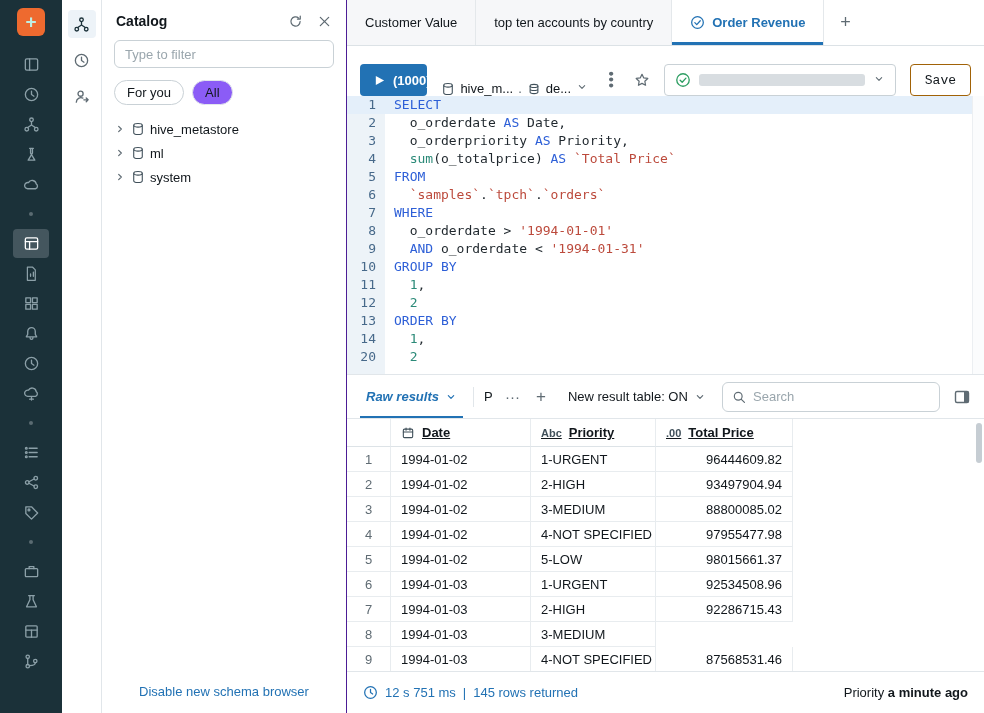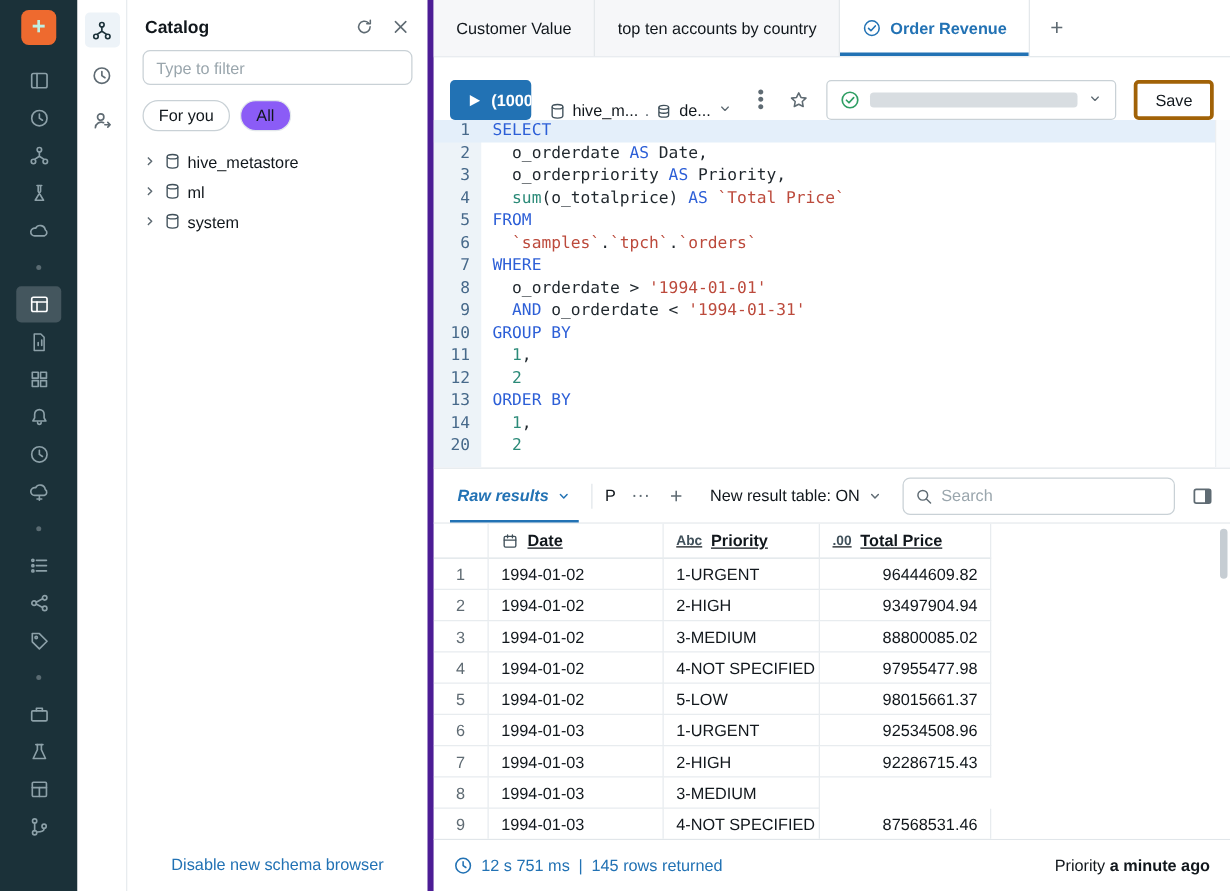--- a/index.html
+++ b/index.html
@@ -15,21 +15,21 @@
   .rail-item.selected { background: #44565E; color: #FFFFFF; }
   .rail-dot { width: 4px; height: 4px; border-radius: 50%; background: #5A6B72; margin: 12px 0; }
 
   
   .rail-light { width: 40px; background: #fff; border-right: 1px solid #E1E6EA; flex-shrink: 0; display: flex; flex-direction: column; align-items: center; padding-top: 10px; gap: 8px; }
   .trail-item { width: 28px; height: 28px; display: flex; align-items: center; justify-content: center; color: #5F6B73; border-radius: 4px; cursor: pointer; }
   .trail-item svg { width: 17px; height: 17px; }
   .trail-item.selected { background: #EDF3F8; color: #1B3139; }
 
   
-  .catalog { width: 245px; flex-shrink: 0; border-right: 5px solid #4c1d95; display: flex; flex-direction: column; background: #fff; }
+  .catalog { width: 245px; flex-shrink: 0; border-right: 1px solid #4c1d95; display: flex; flex-direction: column; background: #fff; }
   .catalog-header { display: flex; align-items: center; padding: 13px 14px 11px 14px; }
   .catalog-title { flex: 1; font-size: 14px; font-weight: 700; }
   .cat-hicon { color: #5F6B73; margin-left: 14px; cursor: pointer; display: flex; }
   .cat-hicon svg { width: 15px; height: 15px; }
   .catalog-filter { margin: 0 12px; height: 28px; border: 1px solid #C9D1D6; border-radius: 6px; padding: 0 10px; font-size: 13px; font-family: "Liberation Sans", sans-serif; color: #11171C; width: calc(100% - 24px); }
   .catalog-filter::placeholder { color: #9AA6AD; }
   .pill-row { display: flex; gap: 8px; margin: 12px; }
   .pill { border-radius: 14px; padding: 4px 12px; font-size: 13px; border: 1px solid #C9D1D6; background: #fff; cursor: pointer; }
   .pill.selected { background: #8b5cf6; border-color: #E2E7EB; }
   .tree { display: flex; flex-direction: column; }
@@ -57,21 +57,21 @@
   .ctx svg { width: 14px; height: 14px; color: #40505A; }
   .ctx .caret svg { width: 12px; height: 12px; color: #5F6B73; }
   .icon-btn { color: #5F6B73; cursor: pointer; display: flex; align-items: center; }
   .icon-btn svg { width: 16px; height: 16px; }
   .kebab { transform: rotate(90deg); font-weight: bold; letter-spacing: 1px; font-size: 14px; }
   .right-tools { margin-left: auto; display: flex; align-items: center; gap: 14px; }
   .wh-select { display: flex; align-items: center; gap: 8px; height: 32px; border: 1px solid #C9D1D6; border-radius: 4px; padding: 0 10px; width: 232px; cursor: pointer; background: #fff; }
   .wh-select svg.ok { width: 16px; height: 16px; color: #2E9E63; }
   .redacted { flex: 1; height: 12px; border-radius: 3px; background: #D8DDE1; }
   .wh-select .caret svg { width: 12px; height: 12px; color: #5F6B73; }
-  .save-btn { height: 32px; border: 3px solid #a16207; border-radius: 4px; background: #fff; padding: 0 14px; font-size: 13px; font-family: Liberation Sans, sans-serif; cursor: pointer; color: #11171C; }
+  .save-btn { height: 32px; border: 1px solid #a16207; border-radius: 4px; background: #fff; padding: 0 14px; font-size: 13px; font-family: Liberation Mono, monospace; cursor: pointer; color: #11171C; }
 
   
   .editor { height: 279px; flex-shrink: 0; position: relative; font-family: "DejaVu Sans Mono", monospace; font-size: 13px; line-height: 18px; background: #fff; border-bottom: 1px solid #E1E6EA; overflow: hidden; }
   .editor::before { content: ""; position: absolute; left: 0; top: 0; bottom: 0; width: 38px; background: #EDF3F8; }
   .editor-scroll { position: absolute; right: 0; top: 0; bottom: 0; width: 12px; background: #FBFCFD; border-left: 1px solid #ECEFF2; }
   .cl { display: flex; position: relative; }
   .cl.active { background: #E4EFFA; }
   .ln { width: 38px; flex-shrink: 0; text-align: right; padding-right: 9px; color: #47698A; position: relative; }
   .code { white-space: pre; padding-left: 9px; }
   .tok-kw { color: #2D5FD7; }

